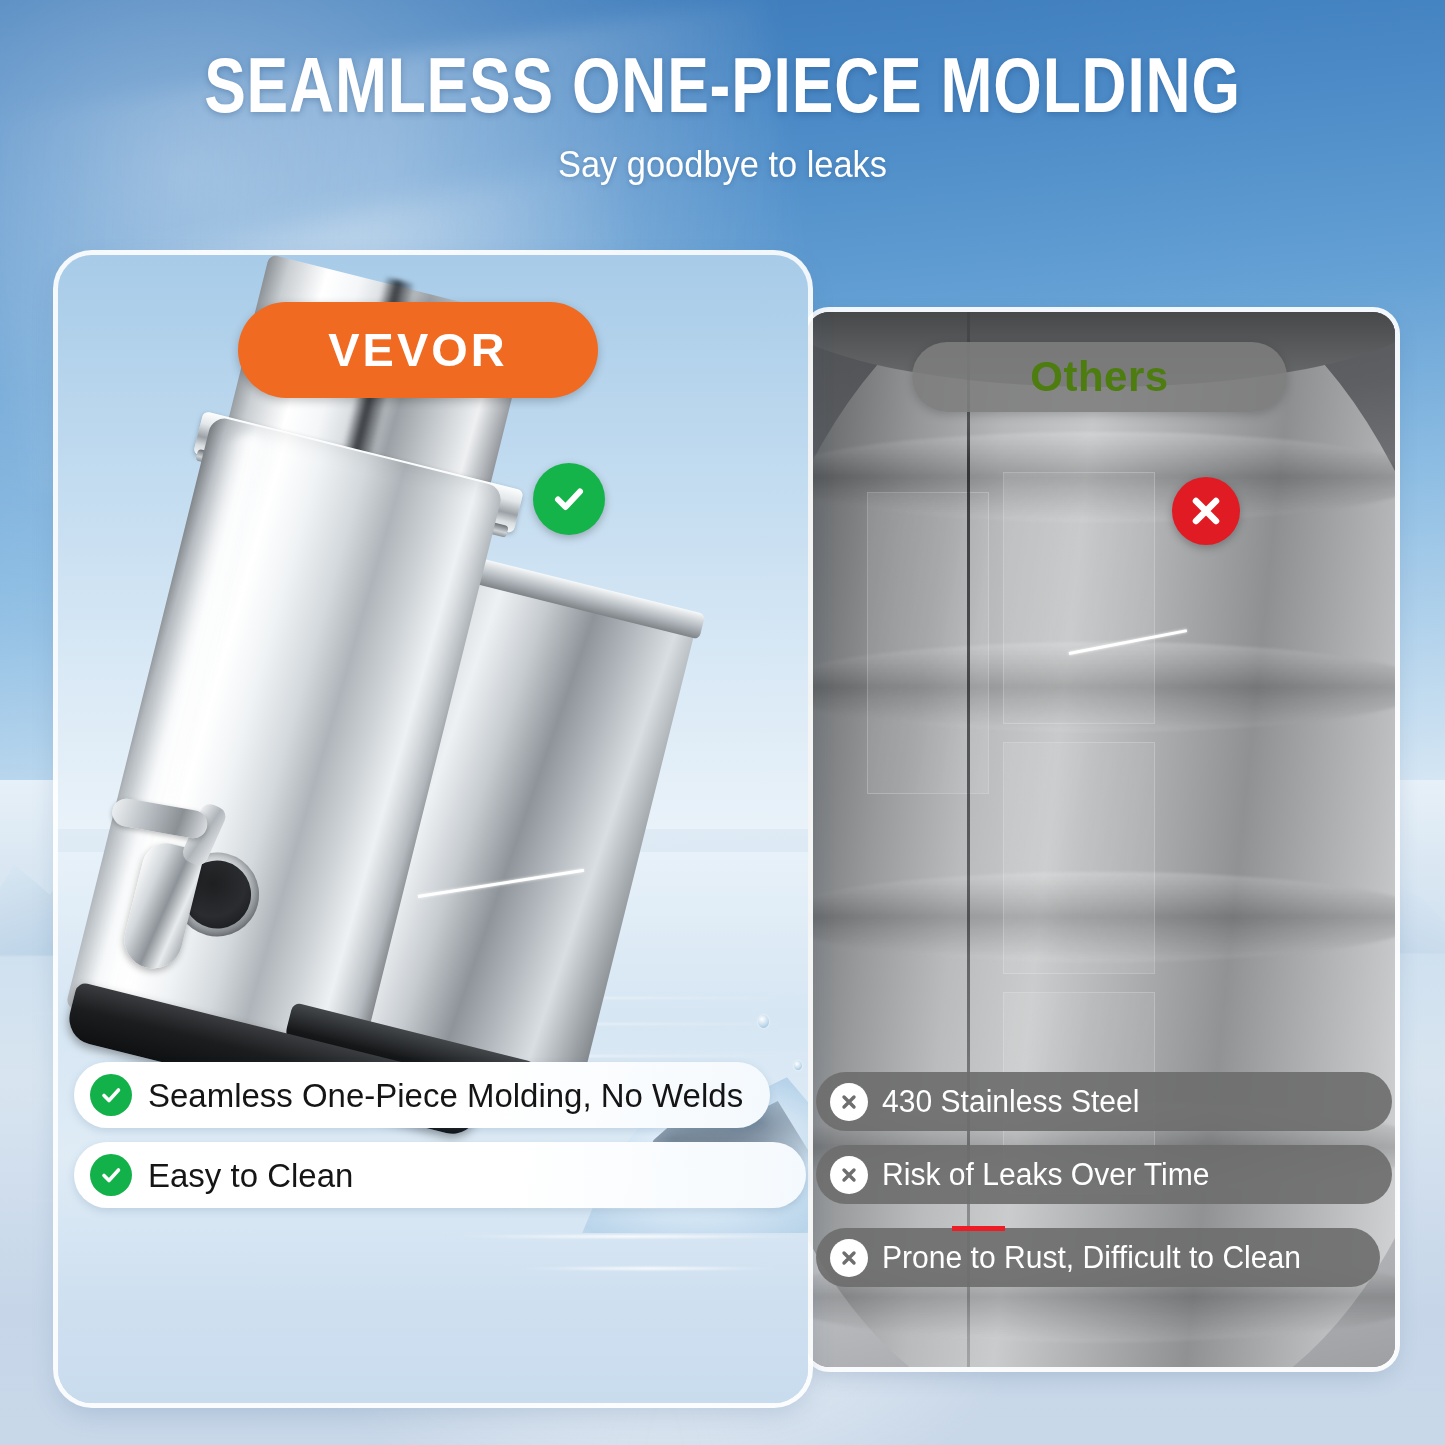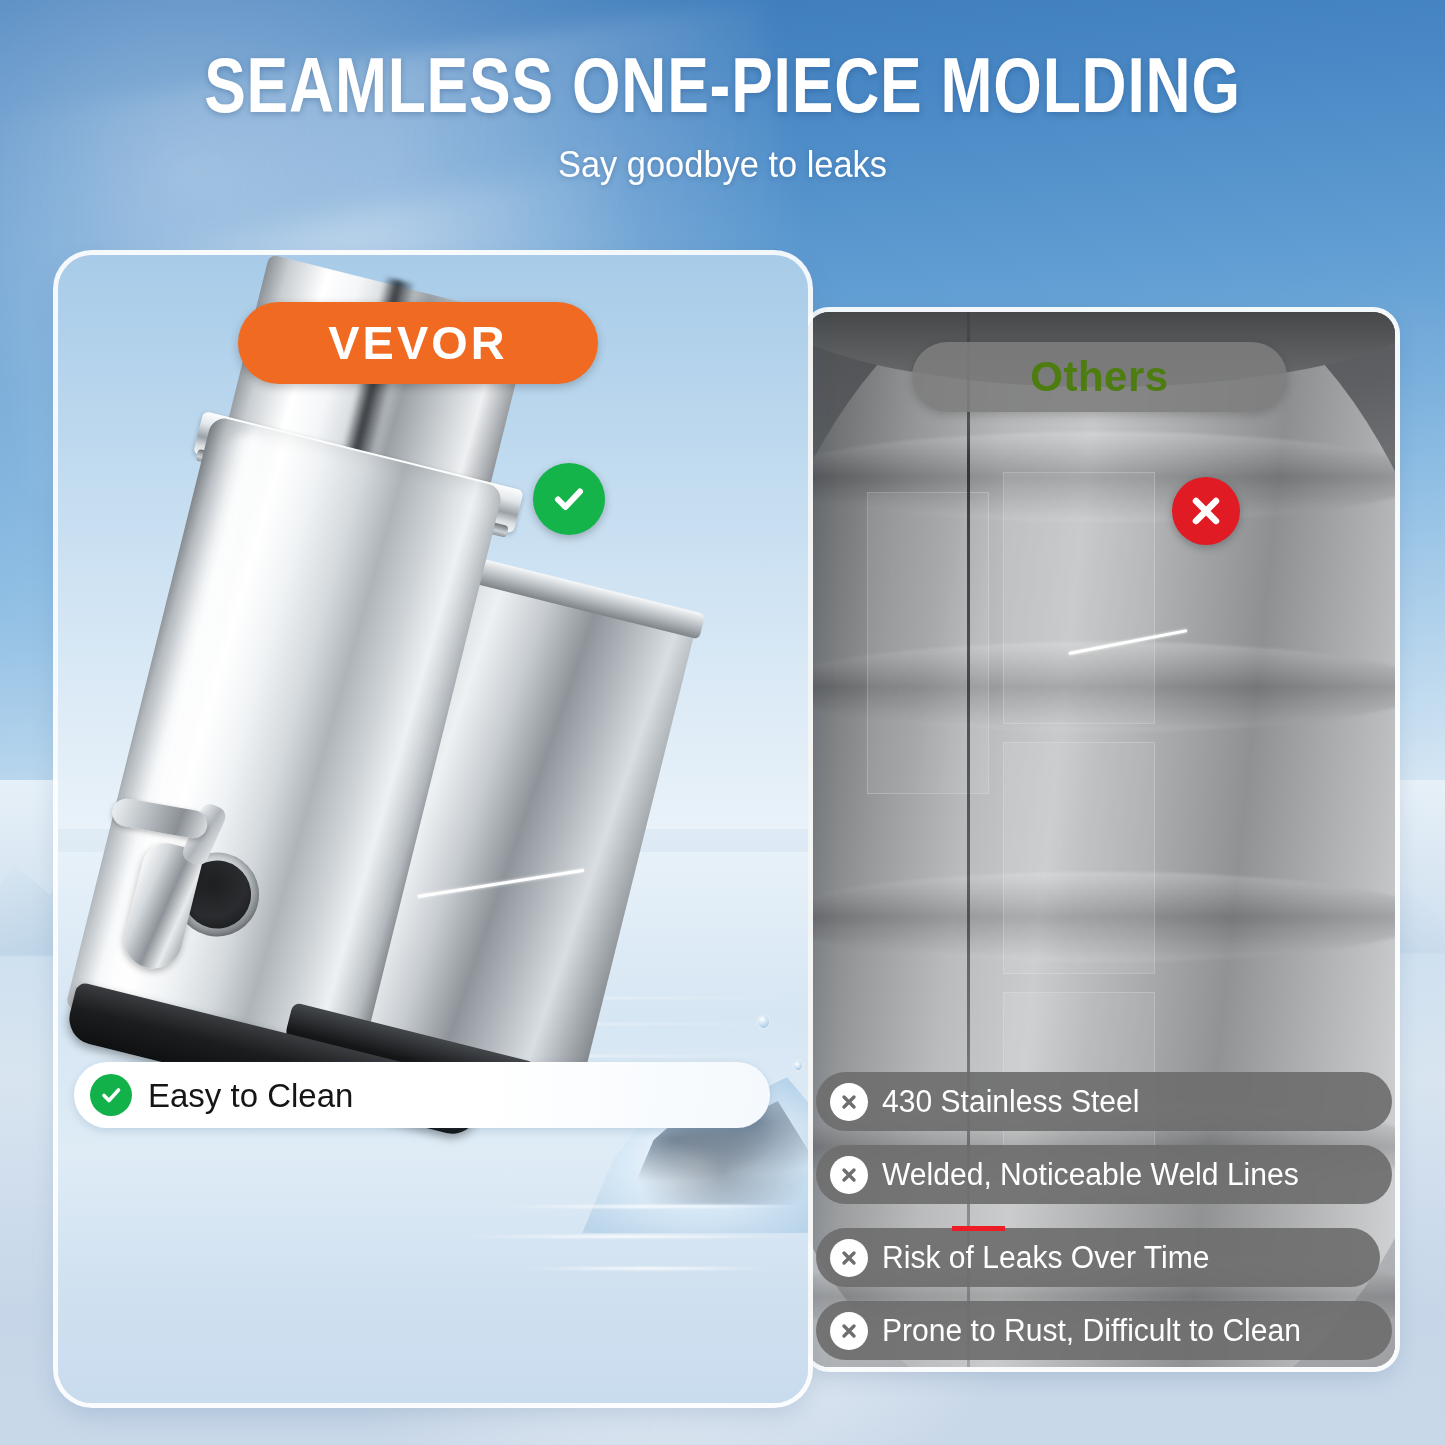--- a/index.html
+++ b/index.html
@@ -264,21 +264,21 @@
     box-shadow:0 3px 9px rgba(0,0,0,.25);}
   #badge-cross{left:1172px;top:477px;width:68px;height:68px;background:#e01b24;
     box-shadow:0 3px 9px rgba(0,0,0,.25);}
 
   
   .brand-pill{
     position:absolute;display:flex;align-items:center;justify-content:center;
     border-radius:100px;z-index:7;
   }
   #pill-vevor{
-    left:238px;top:302px;width:360px;height:82px;
+    left:238px;top:302px;width:360px;height:96px;
     background:#f06a22;
     box-shadow:0 3px 10px rgba(0,0,0,.22);
   }
   #pill-vevor span{
     color:#fff;font-weight:700;font-size:46px;letter-spacing:3px;
     transform:scaleX(1.02);
   }
   #pill-others{
     left:912px;top:342px;width:375px;height:70px;
     background:rgba(125,125,125,.88);
@@ -524,20 +524,28 @@
   </svg>
 </div>
 
 <div id="pill-others" class="brand-pill">
   <span>Others</span>
 </div>
 
 <div id="list-left">
 
 
+  <div class="pill-good">
+    <span class="ico-check">
+      <svg width="26" height="26" viewBox="0 0 26 26" aria-hidden="true">
+        <path d="M6 13.5 L11 18.5 L20.5 8" fill="none" stroke="#ffffff" stroke-width="3.6" stroke-linecap="round" stroke-linejoin="round"></path>
+      </svg>
+    </span>
+    <span class="txt">Seamless One-Piece Molding, No Welds</span>
+  </div>
 
 
   <div class="pill-good">
     <span class="ico-check">
       <svg width="26" height="26" viewBox="0 0 26 26" aria-hidden="true">
         <path d="M6 13.5 L11 18.5 L20.5 8" fill="none" stroke="#ffffff" stroke-width="3.6" stroke-linecap="round" stroke-linejoin="round"></path>
       </svg>
     </span>
     <span class="txt">Easy to Clean</span>
   </div>
@@ -548,28 +556,20 @@
 
   <div class="pill-bad">
     <span class="ico-cross">
       <svg width="24" height="24" viewBox="0 0 24 24" aria-hidden="true">
         <path d="M7 7 L17 17 M17 7 L7 17" fill="none" stroke="#6E6E6E" stroke-width="3.4" stroke-linecap="round"></path>
       </svg>
     </span>
     <span class="txt">430 Stainless Steel</span>
   </div>
 
-  <div class="pill-bad">
-    <span class="ico-cross">
-      <svg width="24" height="24" viewBox="0 0 24 24" aria-hidden="true">
-        <path d="M7 7 L17 17 M17 7 L7 17" fill="none" stroke="#6E6E6E" stroke-width="3.4" stroke-linecap="round"></path>
-      </svg>
-    </span>
-    <span class="txt">Welded, Noticeable Weld Lines</span>
-  </div>
 
   <div class="pill-bad">
     <span class="ico-cross">
       <svg width="24" height="24" viewBox="0 0 24 24" aria-hidden="true">
         <path d="M7 7 L17 17 M17 7 L7 17" fill="none" stroke="#6E6E6E" stroke-width="3.4" stroke-linecap="round"></path>
       </svg>
     </span>
     <span class="txt">Risk of Leaks Over Time</span>
   </div>
 

